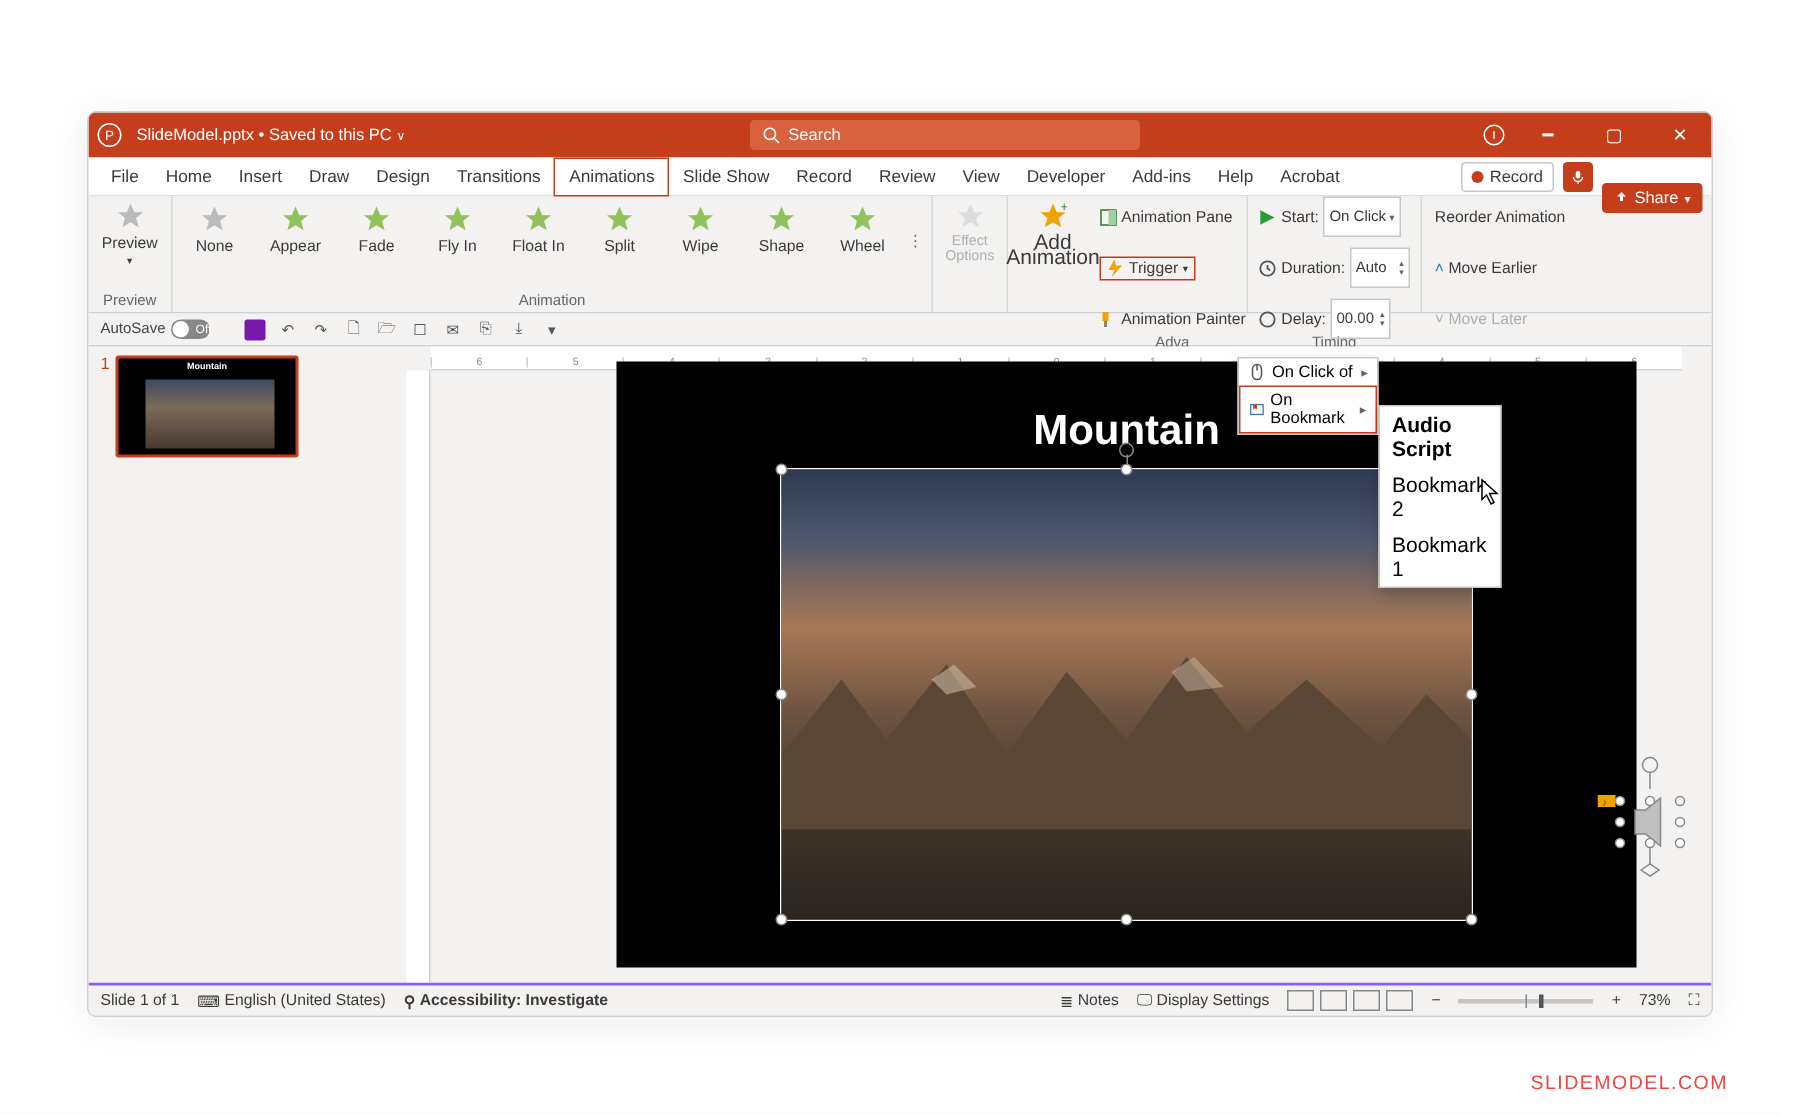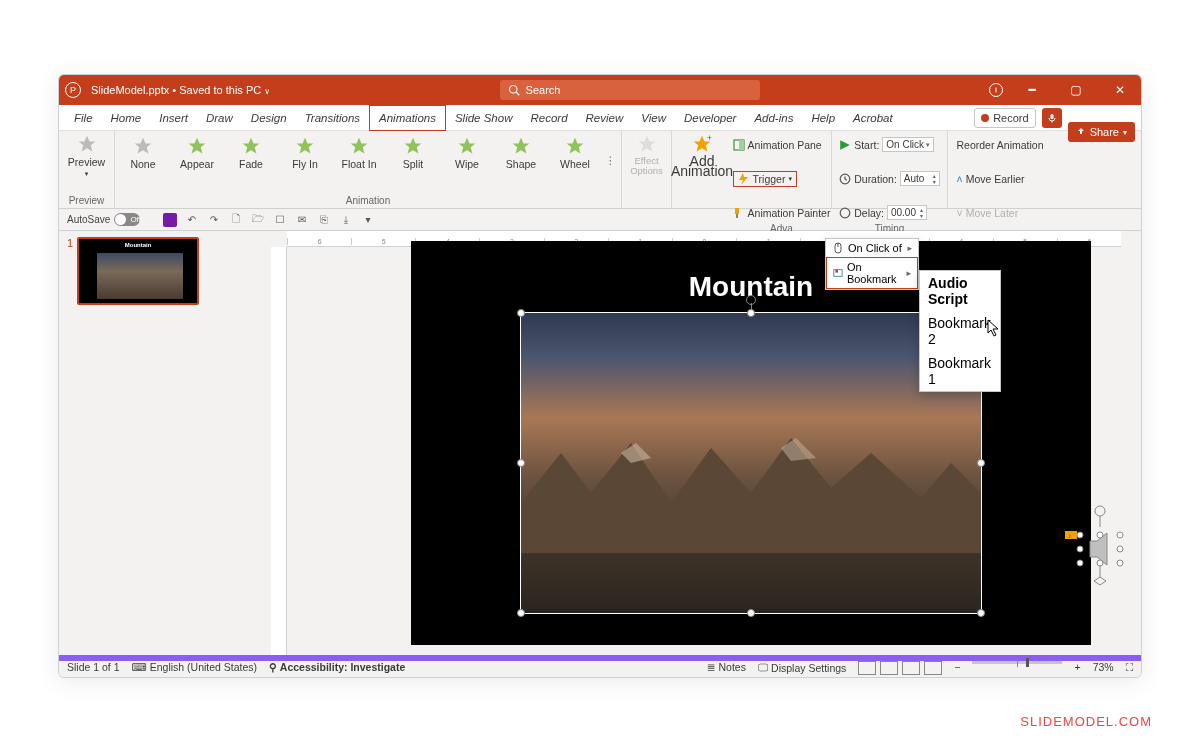--- a/index.html
+++ b/index.html
@@ -13,21 +13,21 @@
   .titlebar .spacer1 { flex: 1; }
   .search { width: 260px; height: 20px; background: #d8613e; border-radius: 3px; display: flex; align-items: center; padding: 0 8px; gap: 6px; color: #fff; font-size: 11px; }
   .search svg { width: 12px; height: 12px; fill: #fff; }
   .titlebar .controls { display: flex; gap: 14px; align-items: center; margin-left: auto; }
   .winbtn { width: 30px; height: 30px; display:flex; align-items:center; justify-content:center; color:#fff; font-size:12px;}
   .bulb { width:14px; height:14px; border-radius:50%; border:1.2px solid #fff; position:relative;}
   .bulb::after{content:"";position:absolute;left:50%;top:50%;width:1px;height:5px;background:#fff;transform:translate(-50%,-50%);}
 
   
   .tabs { height: 26px; background: #fff; display: flex; align-items: center; font-size: 11.5px; color: #3b3a39; padding: 0 6px; border-bottom: 1px solid #e1dfdd;}
-  .tab { padding: 0 9px; height: 26px; display: flex; align-items: center; cursor: default; font-style: italic; }
+  .tab { padding: 0 9px; height: 26px; display: flex; align-items: center; cursor: default; }
   .tab.active { border:1.5px solid #c43e1c; }
   .tabs .endtools { margin-left:auto; display:flex; align-items:center; gap:6px;}
   .record-btn{ border:1px solid #c8c6c4; border-radius:3px; height:20px; padding:0 6px; display:flex; align-items:center; gap:4px; font-size:11px;}
   .red-dot{width:8px;height:8px;background:#c43e1c;border-radius:50%;}
   .mic-btn{width:20px;height:20px;background:#c43e1c;border-radius:3px;display:flex;align-items:center;justify-content:center;}
   .share-btn{height:20px;background:#c43e1c;color:#fff;border-radius:3px;padding:0 8px;display:flex;align-items:center;gap:4px;font-size:11px;margin-top:29px;}
 
   
   .ribbon { height: 78px; background: #f3f2f1; display:flex; border-bottom:1px solid #d0d0d0; font-size:10.5px; color:#3b3a39;}
   .rsec { border-right:1px solid #d8d8d8; display:flex; flex-direction:column; align-items:center; padding:3px 4px 0;}
@@ -36,21 +36,21 @@
   .anim-items{display:flex;gap:6px;align-items:flex-start;padding-top:2px;}
   .anim-btn{display:flex;flex-direction:column;align-items:center;width:48px;gap:2px;}
   .star{width:20px;height:20px;}
   .gray-star{fill:#bbb;}
   .green-star{fill:#7fba44;opacity:.85;}
   .anim-arrow{width:12px;align-self:center;padding-top:14px;color:#666;}
 
   .vcol{display:flex;flex-direction:column;gap:17px;padding:2px 4px;}
   .rowi{display:flex;align-items:center;gap:3px;white-space:nowrap;font-size:10.5px;height:17px;}
   .rowi svg,.rowi .ico{width:12px;height:12px;flex:0 0 12px;}
-  .dd{border:1px solid #c8c6c4;height:15px;padding:0 3px;font-size:10px;background:#fff;display:flex;align-items:center;gap:2px;min-width:40px;justify-content:space-between;}
+  .dd{border:1px solid #c8c6c4;height:27px;padding:0 3px;font-size:10px;background:#fff;display:flex;align-items:center;gap:2px;min-width:40px;justify-content:space-between;}
   .dd .car{font-size:7px;color:#666;}
   .spin{display:flex;flex-direction:column;font-size:6px;line-height:6px;color:#666;margin-left:2px;}
 
   .trigger-highlight{border:1.5px solid #c43e1c;padding:0 4px;height:16px;display:flex;align-items:center;gap:3px;}
   .lightning{width:10px;height:10px;}
 
   
   .flyout{position:absolute;left:766px;top:163px;width:94px;background:#fff;border:1px solid #c8c6c4;box-shadow:0 4px 10px rgba(0,0,0,.2);z-index:50;font-size:11px;}
   .flyout .fi{padding:3px 6px;display:flex;align-items:center;gap:4px;position:relative;}
   .flyout .fi .arrow-r{margin-left:auto;font-size:9px;color:#666;}
@@ -89,21 +89,21 @@
     linear-gradient(180deg,#2e3a52 0%,#4c566e 15%,#a87855 35%,#6b5240 55%,#3e3328 80%,#2a2420 100%);
     position:relative;overflow:hidden;}
   .peaks{position:absolute;left:0;right:0;top:40%;height:40%;}
   .handle{position:absolute;width:8px;height:8px;background:#fff;border:1px solid #888;border-radius:50%;transform:translate(-50%,-50%);}
   .rot-handle{position:absolute;left:50%;top:-18px;width:10px;height:10px;border:1.5px solid #888;border-radius:50%;transform:translateX(-50%);}
   .rot-line{position:absolute;left:50%;top:-10px;width:1px;height:10px;background:#888;}
 
   .audio-widget{position:absolute;right:-56px;bottom:30px;}
 
   
-  .status{height:22px;background:#f3f2f1;border-top:6px solid #8b5cf6;display:flex;align-items:flex-start;font-size:10.5px;color:#3b3a39;padding:0 8px;gap:12px;}
+  .status{height:22px;background:#f3f2f1;border-top:2px solid #8b5cf6;display:flex;align-items:center;font-size:10.5px;color:#3b3a39;padding:0 8px;gap:12px;}
   .status .grow{flex:1;}
   .sbtn{display:flex;align-items:center;gap:3px;}
   .view-icons{display:flex;gap:4px;align-items:center;}
   .vico{width:18px;height:14px;border:1px solid #888;}
   .zoom-slider{width:90px;height:3px;background:#c8c6c4;position:relative;}
   .zoom-slider .th{position:absolute;left:60%;top:-3px;width:3px;height:9px;background:#555;}
   .zoom-slider .mk{position:absolute;top:-3px;width:1px;height:9px;background:#888;left:50%;}
 
   .watermark{position:absolute;right:48px;bottom:14px;font-size:13px;letter-spacing:1px;color:#ef4444;font-weight:500;}
   .disabled{color:#b0b0b0;}

